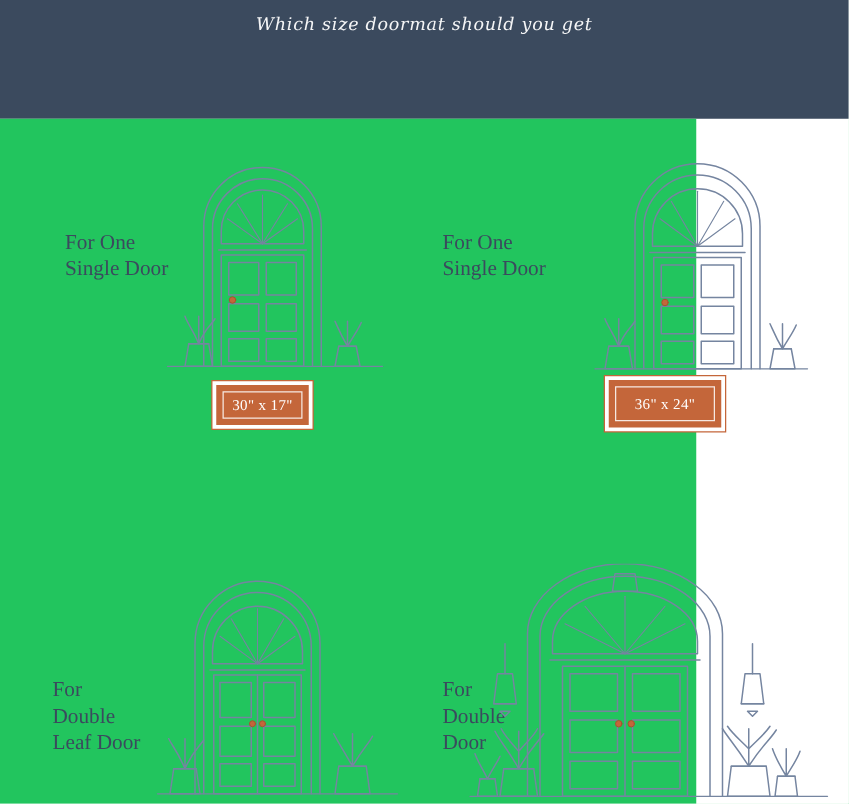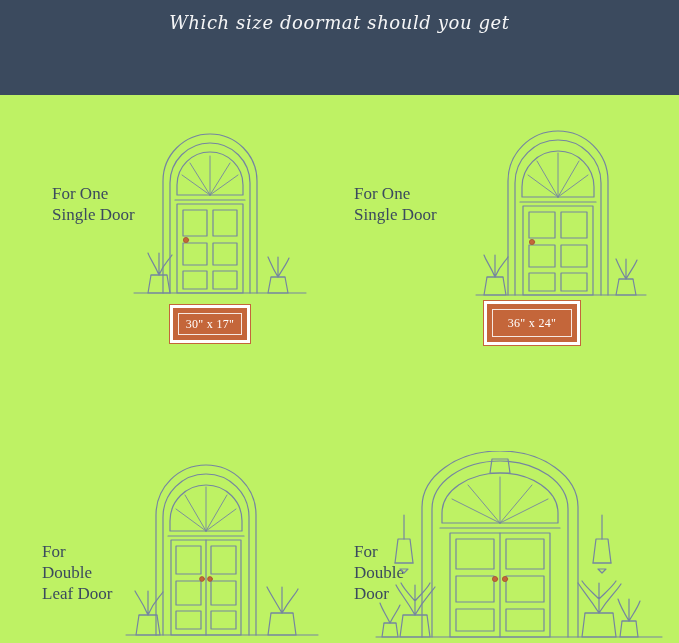--- a/index.html
+++ b/index.html
@@ -23,40 +23,40 @@
     box-sizing: border-box;
     display: flex;
     flex-direction: column;
     align-items: center;
     justify-content: flex-start;
     padding-top: 12px;
   }
   .header-kicker {
     color: #ffffff;
     font-family: "DejaVu Serif", serif;
-    font-size: 18px;
+    font-size: 14px;
     letter-spacing: 0.6px;
     font-style: italic;
     opacity: 0.95;
   }
   .header-title {
     color: #ffffff;
     font-family: "Liberation Serif", serif;
     font-weight: bold;
     font-size: 34px;
     letter-spacing: 1px;
     margin-top: 14px;
   }
 
   
   .grid {
     position: relative;
-    width: 679px;
+    width: 557px;
     height: 548px;
-    background: #bef264;
+    background: #22c55e;
   }
   .panel {
     position: absolute;
     width: 339px;
     height: 274px;
     box-sizing: border-box;
   }
   .p1 { left: 0;   top: 0; }
   .p2 { left: 340px; top: 0; }
   .p3 { left: 0;   top: 274px; }

